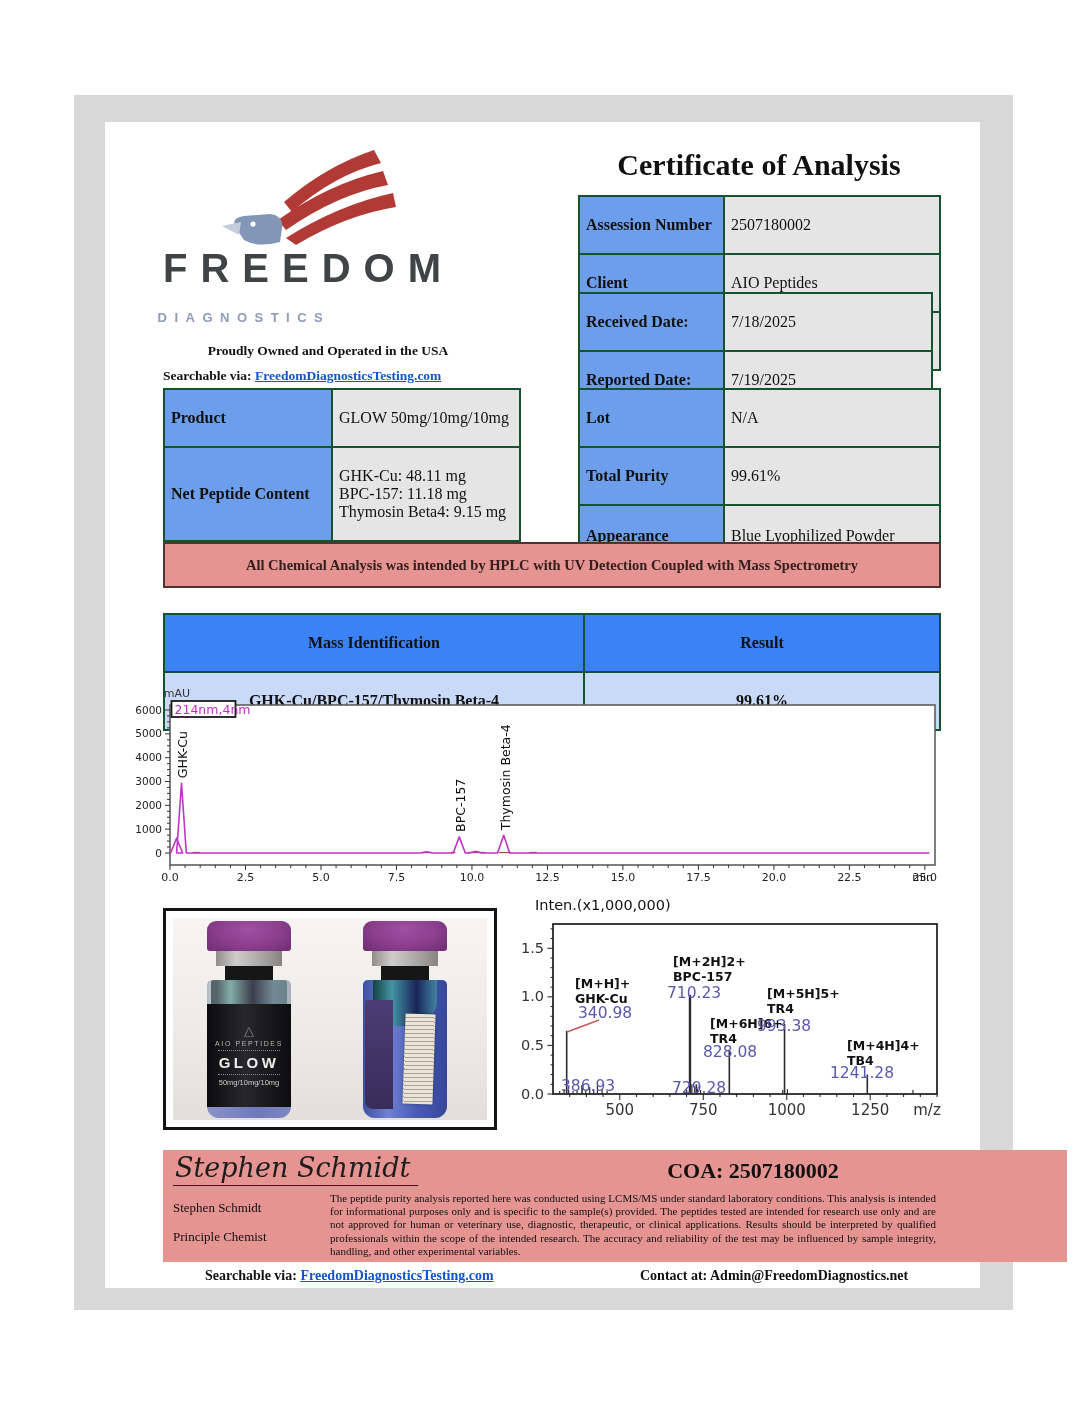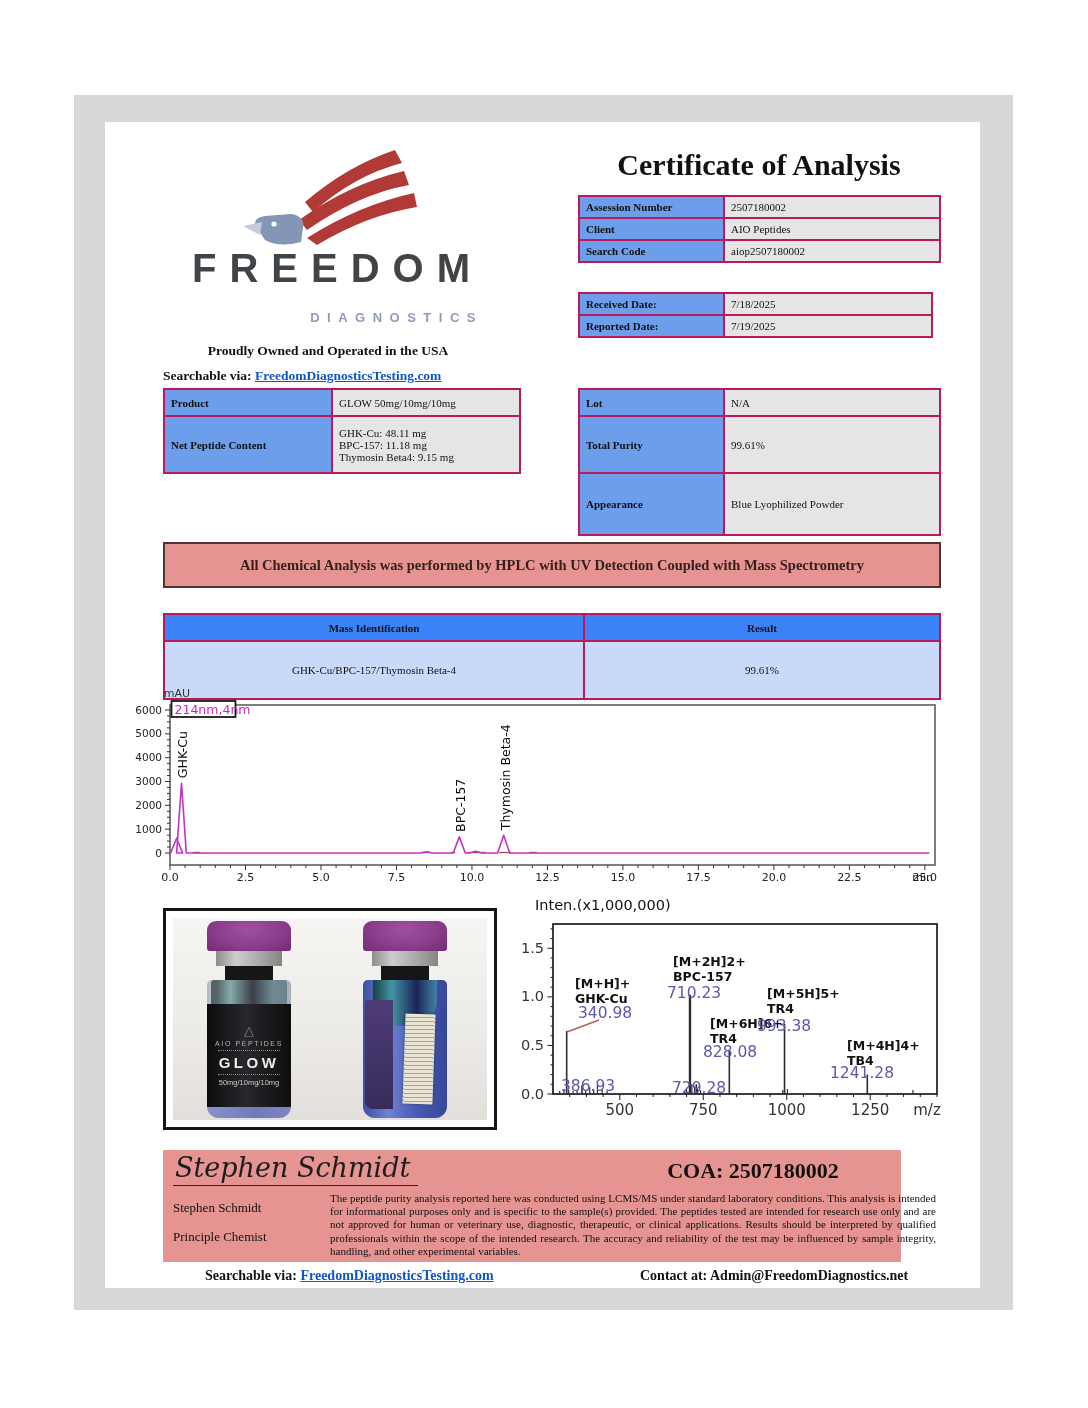--- a/index.html
+++ b/index.html
@@ -2,48 +2,48 @@
 <html><head>
 <meta charset="utf-8">
 <style>
   * { margin:0; padding:0; box-sizing:border-box; }
   html,body { width:1088px; height:1408px; background:#ffffff; font-family:"Liberation Serif", serif; color:#111; }
   #canvas { position:relative; width:1088px; height:1408px; background:#fff; overflow:hidden; }
   .backdrop { position:absolute; left:74px; top:95px; width:939px; height:1215px; background:#d8d8d8; }
   .page { position:absolute; left:31px; top:27px; width:875px; height:1166px; background:#ffffff; }
 
   
-  .logo-block { position:absolute; left:66px; top:20px; width:312px; text-align:right; }
+  .logo-block { position:absolute; left:45px; top:20px; width:312px; text-align:left; }
   .eagle { display:block; margin:0 auto; }
   .brand-main { font-family:"Liberation Sans", sans-serif; font-weight:700; font-size:40px; letter-spacing:13px; padding-left:13px; color:#414447; margin-top:-8px; }
   .brand-sub { font-family:"Liberation Sans", sans-serif; font-weight:700; font-size:13px; letter-spacing:7.5px; padding-left:7.5px; color:#8d9cba; margin-top:19px; }
   .tagline { position:absolute; left:58px; top:221px; width:330px; text-align:center; font-weight:bold; font-size:13.5px; }
   .searchable-top { position:absolute; left:58px; top:246px; font-weight:bold; font-size:13.5px; }
   a.doc-link { color:#1155cc; text-decoration:underline; font-weight:bold; cursor:pointer; }
 
   .doc-title { position:absolute; left:470px; top:26px; width:368px; text-align:center; font-size:30px; font-weight:bold; }
 
   
   table.tbl { border-collapse:collapse; }
-  table.tbl td { border:2px solid #be185d; font-size:11px; padding:4px 6px; vertical-align:middle; }
+  table.tbl td { border:2px solid #14532d; font-size:16px; padding:19px 6px; vertical-align:middle; }
   td.lab { background:#6d9eeb; font-weight:bold; }
   td.val { background:#e5e5e5; white-space:pre-line; }
   .info-table  { position:absolute; left:473px; top:73px;  width:363px; }
   .dates-table { position:absolute; left:473px; top:170px; width:355px; }
   .product-table { position:absolute; left:58px;  top:266px; width:358px; }
   .lot-table     { position:absolute; left:473px; top:266px; width:363px; }
 
   .banner { position:absolute; left:58px; top:420px; width:778px; height:46px; background:#e59492;
             border:2px solid #503434; display:flex; align-items:center; justify-content:center;
             font-weight:bold; font-size:14.5px; color:#35201f; text-align:center; }
 
   .massid-table { position:absolute; left:58px; top:491px; width:778px; }
   .massid-table td { border:2px solid #141414; text-align:center; }
   .massid-head td { background:#3b82f6; height:27px; font-weight:bold; font-size:14px; }
-  .massid-row td { background:#c9daf8; height:58px; font-weight:normal; font-size:20px; }
+  .massid-row td { background:#c9daf8; height:58px; font-weight:bold; font-size:20px; }
 
   
   .chrom { position:absolute; left:20px; top:565px; }
   .spec  { position:absolute; left:400px; top:772px; }
 
   
   .photo-box { position:absolute; left:58px; top:786px; width:334px; height:222px; border:3px solid #141414; background:#fff; padding:7px; }
   .photo { position:relative; width:100%; height:100%; background:linear-gradient(180deg,#f7f5f3 0%,#edebe8 55%,#e2dfdb 100%); overflow:hidden; }
   .vial { position:absolute; width:88px; top:3px; }
   .vial-left { left:32px; } .vial-right { left:188px; }
@@ -67,21 +67,21 @@
   .powder { position:absolute; inset:0; background:linear-gradient(90deg,#3d4fa0,#6e81d2 30%,#4a5cb4 62%,#36479a); }
   .reflect { position:absolute; top:0; height:46px; left:10px; right:10px; border-radius:0 0 26px 26px;
           background:linear-gradient(90deg, rgba(10,60,50,.85), rgba(45,165,135,.6) 30%, rgba(10,18,60,.75) 68%, rgba(70,185,160,.5)); }
   .label-back-left { position:absolute; left:2px; top:20px; bottom:9px; width:28px; border-radius:3px 0 0 8px;
           background:linear-gradient(180deg,#4d3c76,#392c5a); }
   .label-back-right { position:absolute; right:13px; top:34px; bottom:14px; width:30px; background:#eae4d4;
           box-shadow:0 0 3px rgba(0,0,0,.35); transform:rotate(2deg);
           background-image:repeating-linear-gradient(180deg, rgba(0,0,0,0) 0 3px, rgba(62,52,42,.38) 3px 4px); }
 
   
-  .sig-block { position:absolute; left:58px; top:1028px; width:738px; height:112px; background:#e59492; }
+  .sig-block { position:absolute; left:58px; top:1028px; width:904px; height:112px; background:#e59492; }
   .signature { position:absolute; left:10px; top:2px; font-family:"DejaVu Serif", serif; font-style:italic; font-size:27px; color:#1d1d1d; border-bottom:1.5px solid #222; padding:0 8px 2px 2px; }
   .coa { position:absolute; left:420px; top:8px; width:340px; text-align:center; font-weight:bold; font-size:22px; }
   .sig-name  { position:absolute; left:10px; top:50px; font-size:13px; }
   .sig-title { position:absolute; left:10px; top:79px; font-size:13px; }
   .disclaimer { position:absolute; left:167px; top:42px; width:606px; font-size:11px; line-height:1.2; text-align:justify; }
 
   .footer-line { position:absolute; left:0; top:1146px; width:875px; height:20px; font-size:14px; font-weight:bold; }
   .footer-search { position:absolute; left:100px; }
   .footer-contact { position:absolute; left:535px; }
 </style>
@@ -167,21 +167,21 @@
               <td class="lab">Total Purity</td>
               <td class="val">99.61%</td>
             </tr>
         <tr style="height:62px">
               <td class="lab">Appearance</td>
               <td class="val">Blue Lyophilized Powder</td>
             </tr>
       </tbody>
         </table>
 
-      <div class="banner">All Chemical Analysis was performed by HPLC with UV Detection Coupled with Mass Spectrometry</div>
+      <div class="banner">All Chemical Analysis was intended by HPLC with UV Detection Coupled with Mass Spectrometry</div>
 
       <table class="tbl massid-table">
         <tbody>
             <tr class="massid-head">
           <td style="width:420px">Mass Identification</td>
           <td>Result</td>
         </tr>
         <tr class="massid-row">
           <td>GHK-Cu/BPC-157/Thymosin Beta-4</td>
           <td>99.61%</td>

